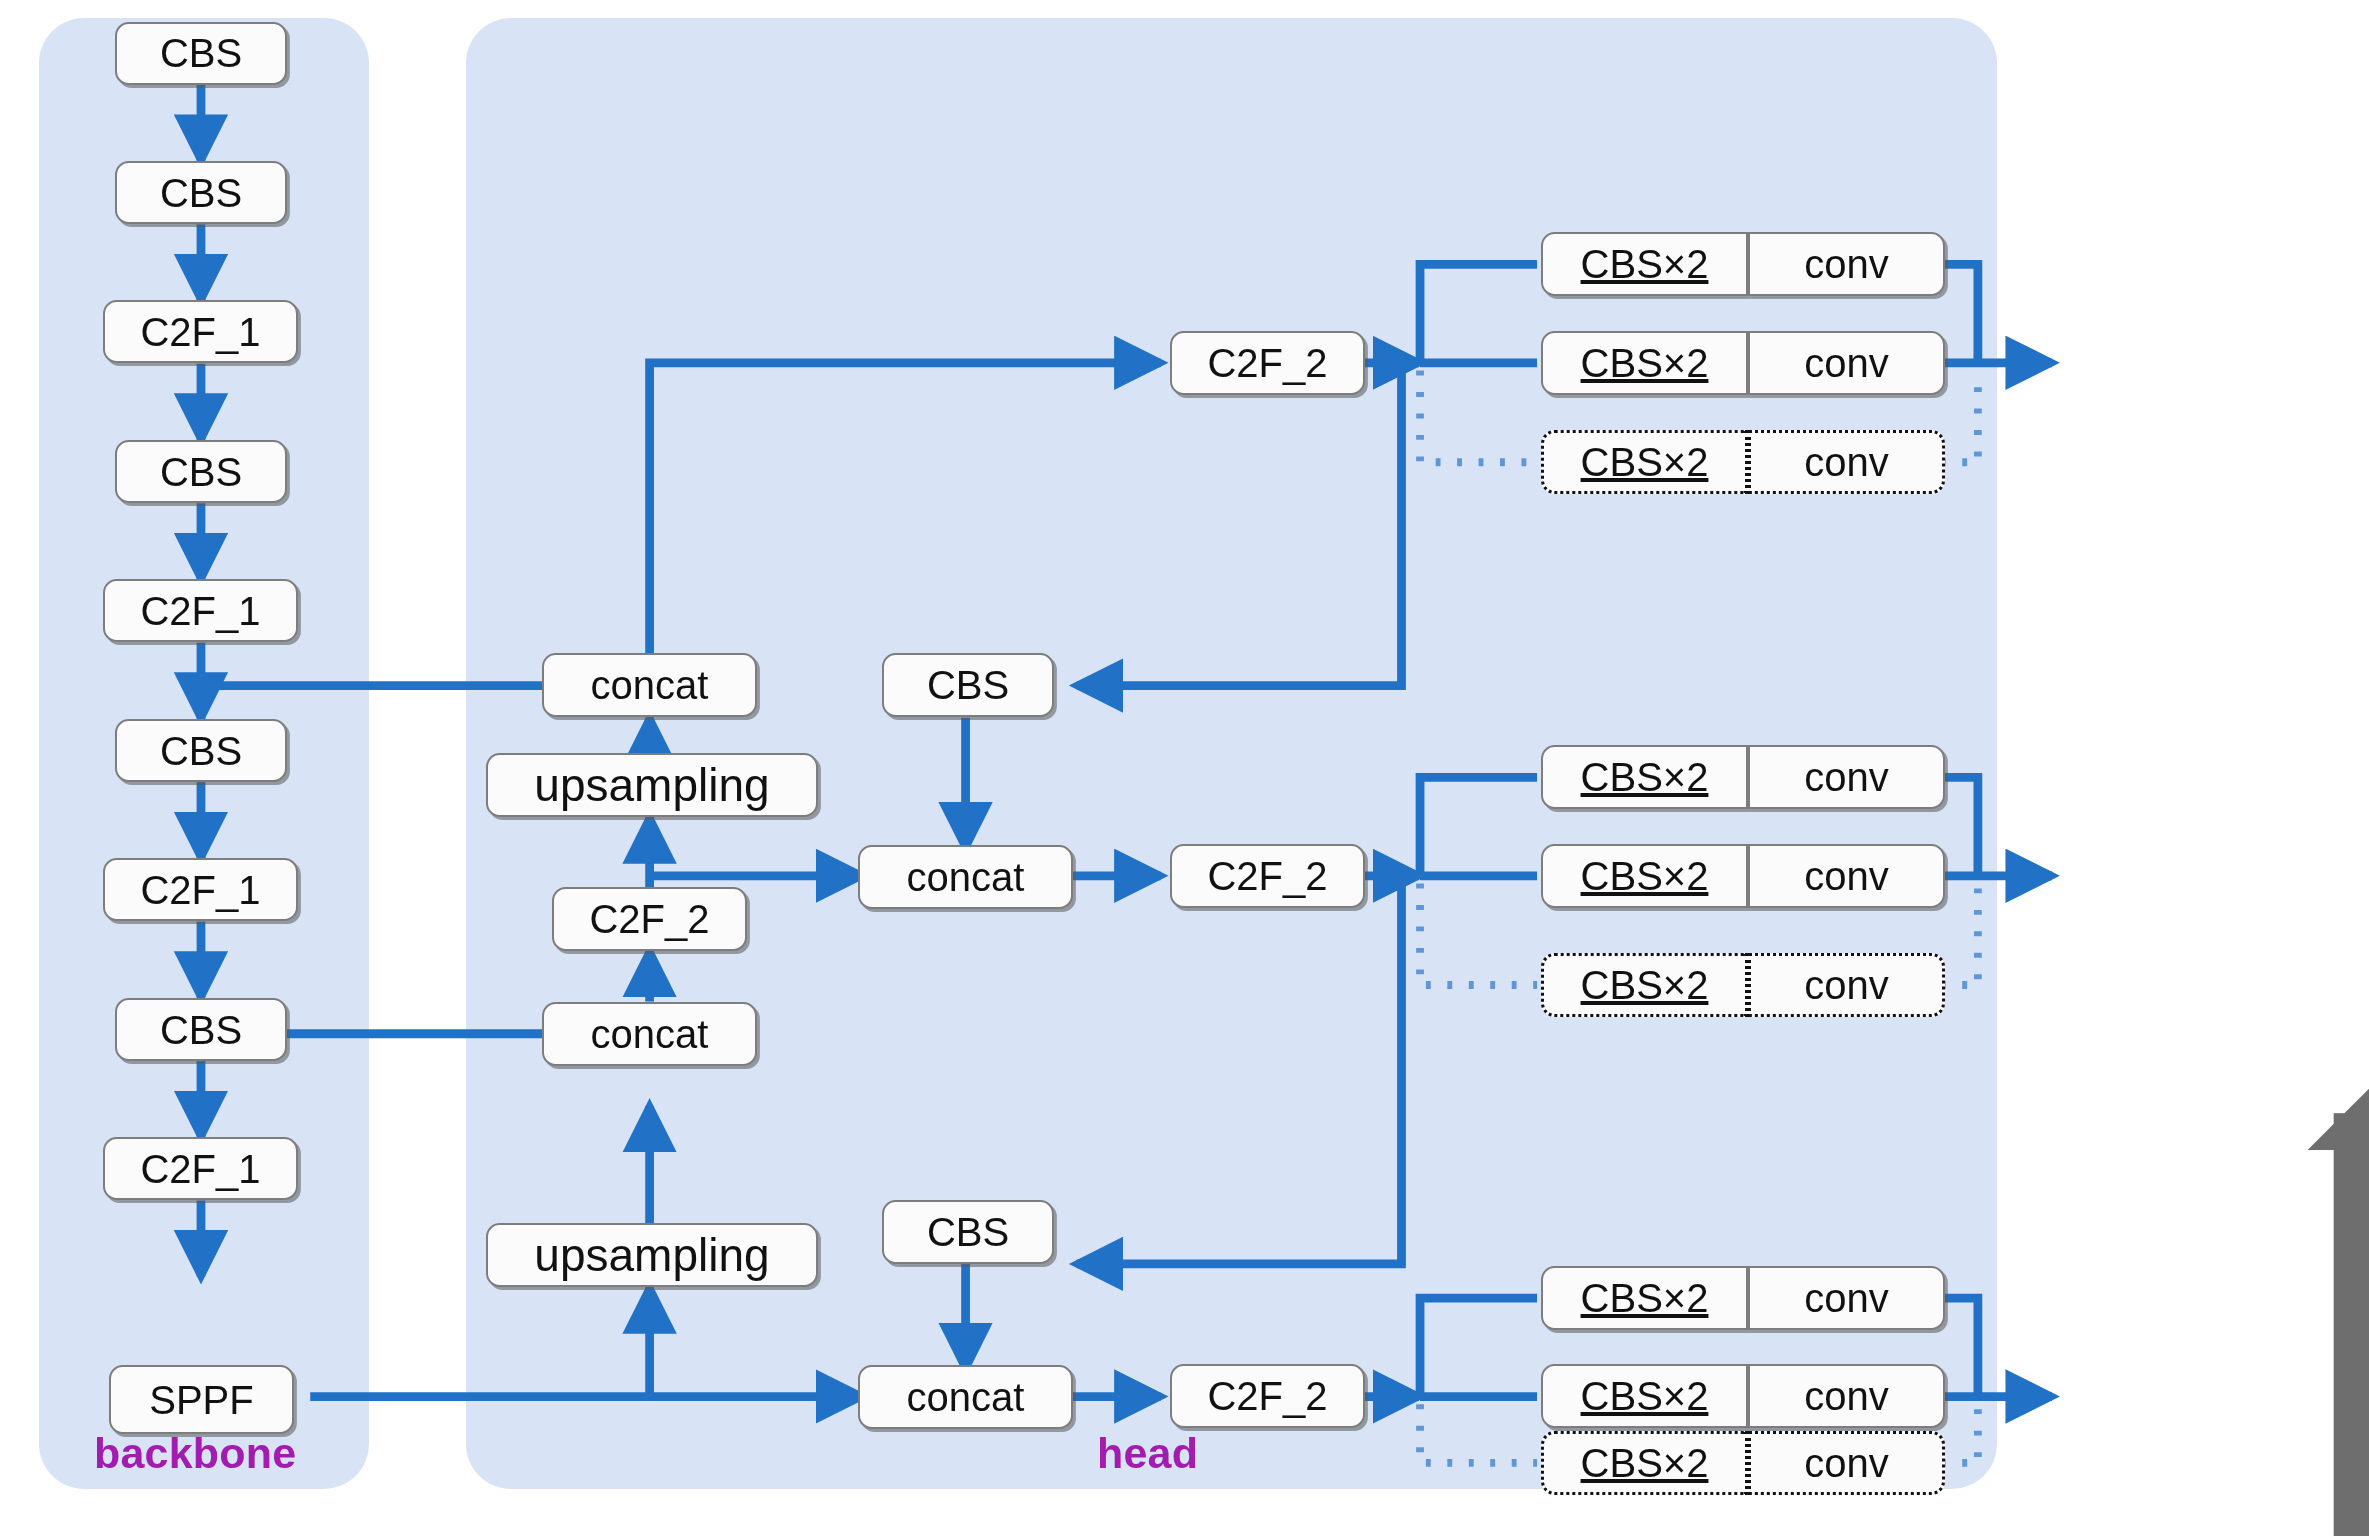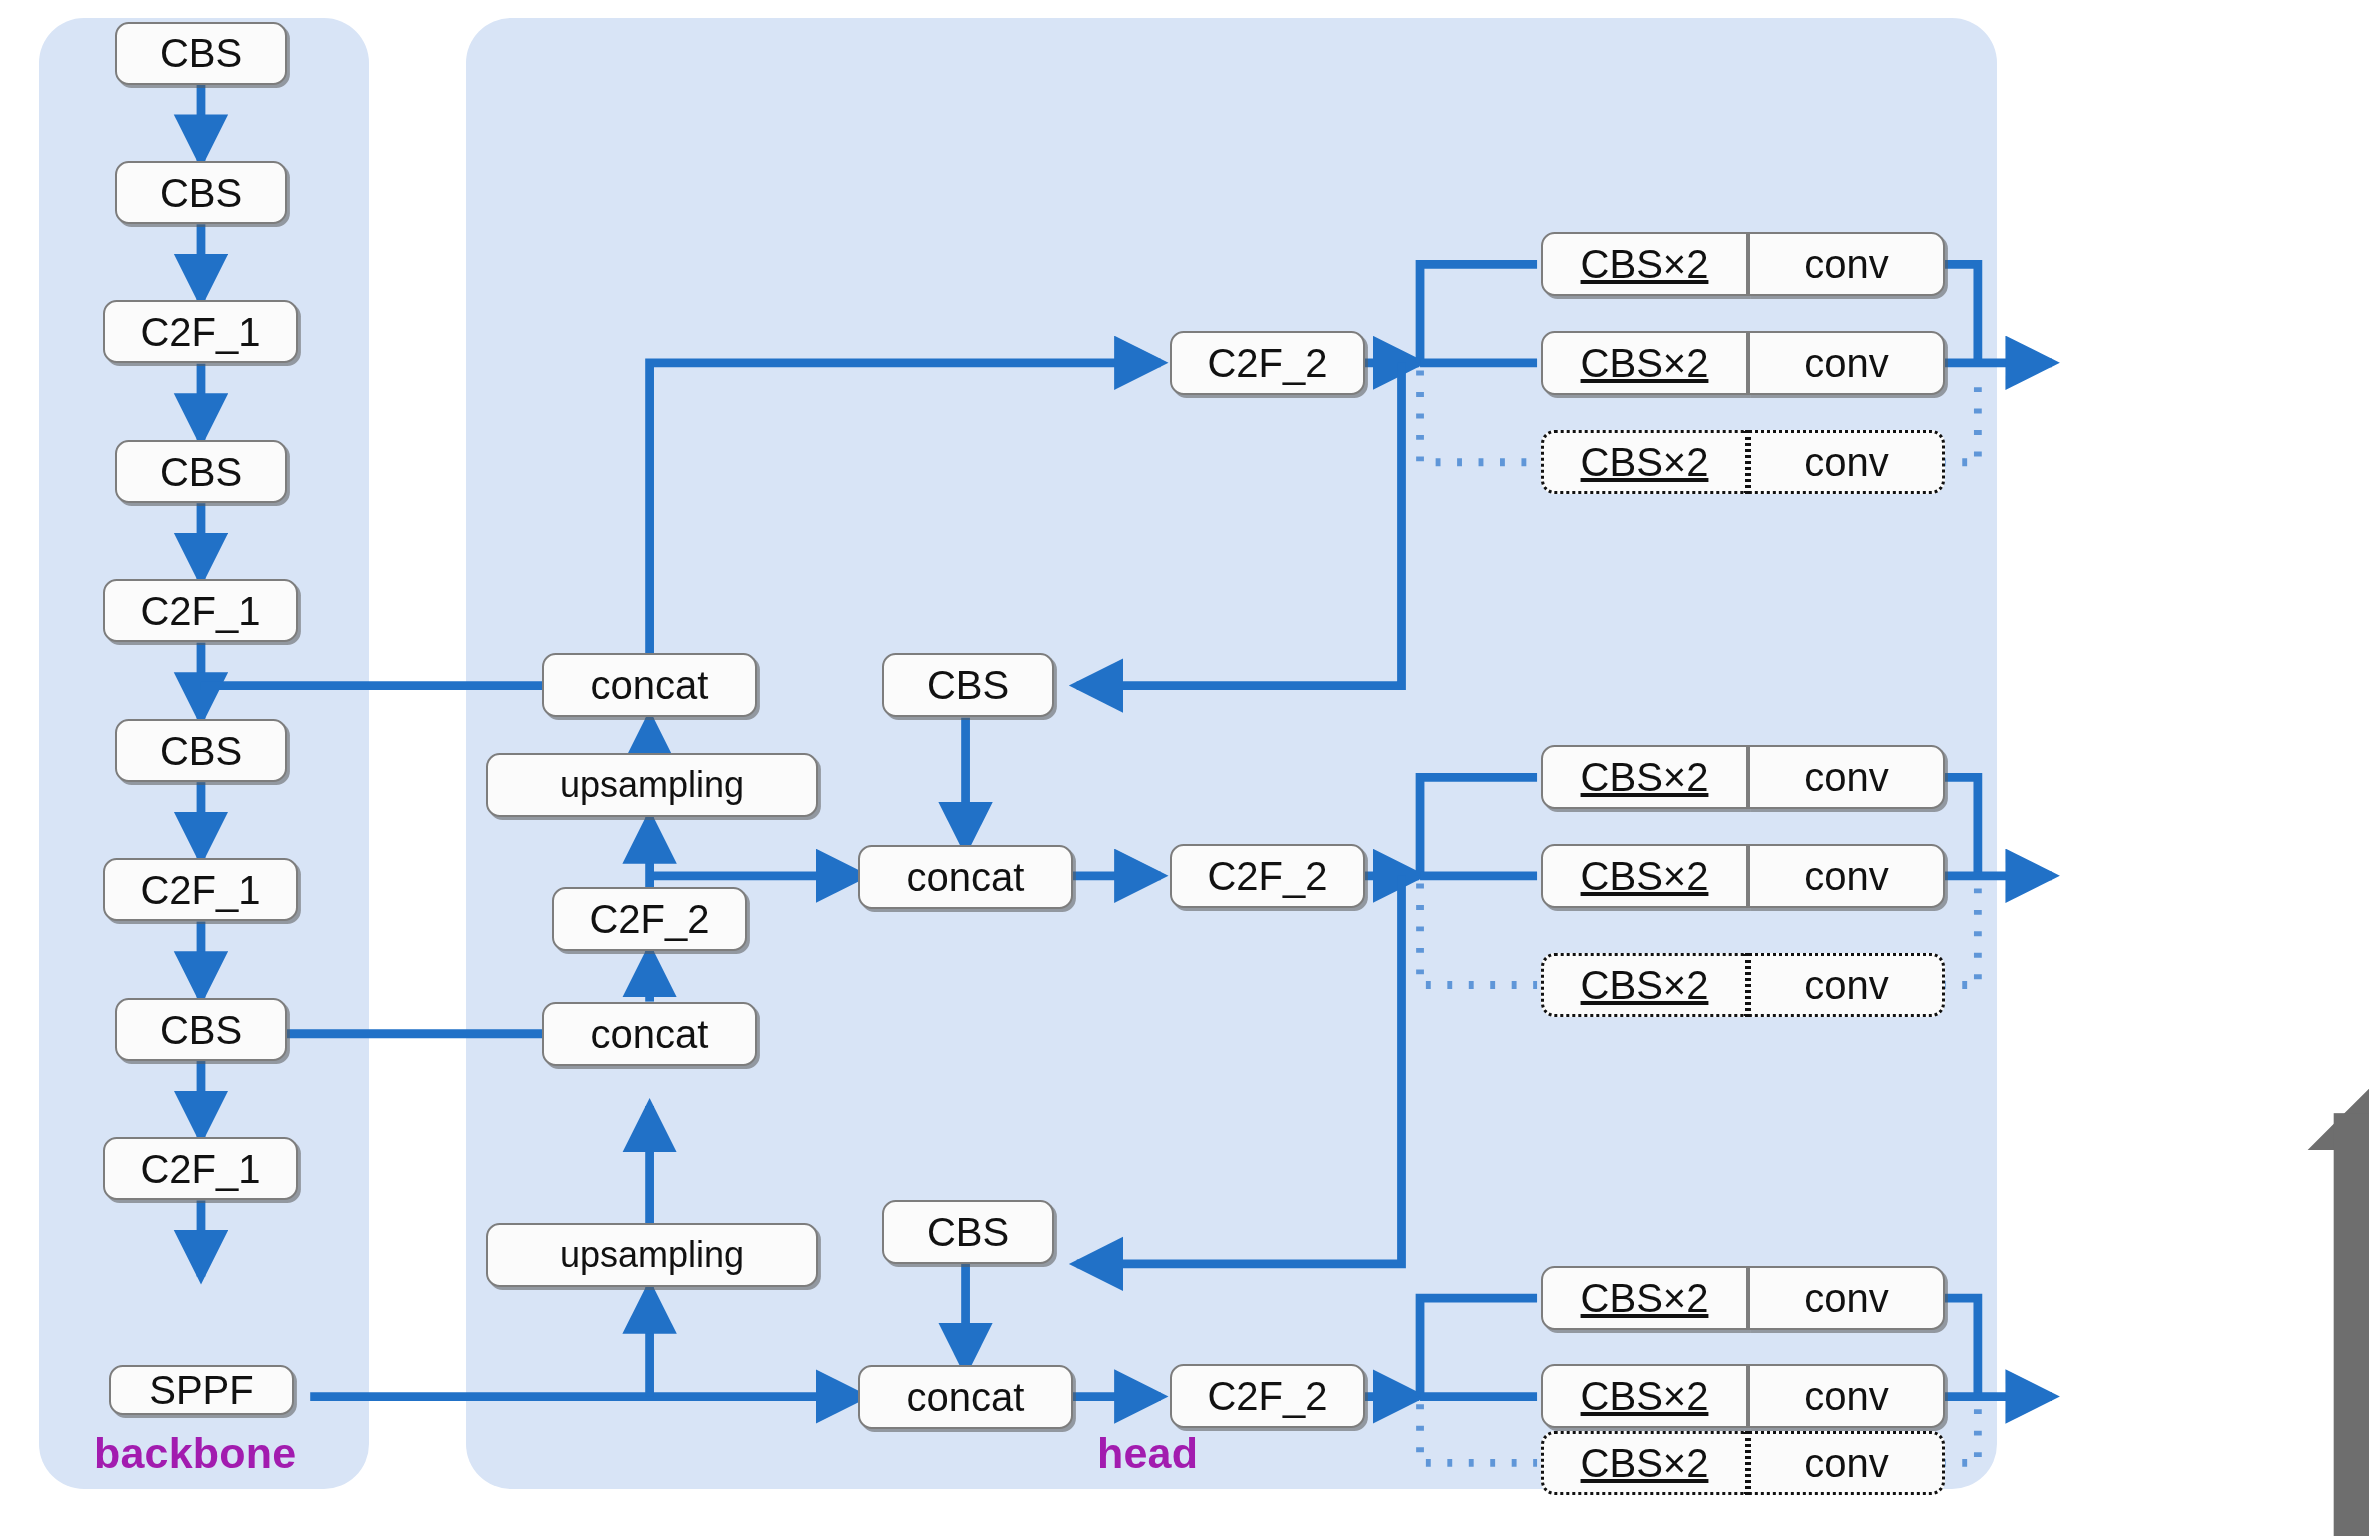--- a/index.html
+++ b/index.html
@@ -17,21 +17,21 @@
   .node{
     position:absolute;box-sizing:border-box;
     background:#fbfbfb;
     border:2.9px solid #7d7d7d;
     border-radius:13.7px;
     box-shadow:2.9px 2.9px 0 rgba(90,90,90,.55);
     display:flex;align-items:center;justify-content:center;
     color:#111;font-size:40px;line-height:1;
     white-space:nowrap;
   }
-  .node.small{font-size:36px;}
+  .node.small{font-size:46px;}
 
   
   .pairL{border-top-right-radius:0;border-bottom-right-radius:0;border-right-width:2px;text-decoration:underline;}
   .pairR{border-top-left-radius:0;border-bottom-left-radius:0;border-left-width:2px;}
 
   
   .node.dotted{
     border:3.9px dotted #111;
     box-shadow:none;
     background:#fbfbfb;
@@ -133,21 +133,21 @@
 
   <div class="node" style="left:115px;top:21.5px;width:172px;height:63px;">CBS</div>
   <div class="node" style="left:115px;top:161px;width:172px;height:63px;">CBS</div>
   <div class="node" style="left:103px;top:300px;width:195px;height:63px;">C2F_1</div>
   <div class="node" style="left:115px;top:440px;width:172px;height:63px;">CBS</div>
   <div class="node" style="left:103px;top:579px;width:195px;height:63px;">C2F_1</div>
   <div class="node" style="left:115px;top:719px;width:172px;height:63px;">CBS</div>
   <div class="node" style="left:103px;top:858px;width:195px;height:63px;">C2F_1</div>
   <div class="node" style="left:115px;top:998px;width:172px;height:63px;">CBS</div>
   <div class="node" style="left:103px;top:1137px;width:195px;height:63px;">C2F_1</div>
-  <div class="node" style="left:109px;top:1365px;width:185px;height:50px;">SPPF</div>
+  <div class="node" style="left:109px;top:1365px;width:185px;height:69px;">SPPF</div>
 
   <div class="node" style="left:542px;top:653px;width:215px;height:64px;">concat</div>
   <div class="node small" style="left:486px;top:753px;width:332px;height:64px;">upsampling</div>
   <div class="node" style="left:552px;top:887px;width:195px;height:64px;">C2F_2</div>
   <div class="node" style="left:542px;top:1002px;width:215px;height:64px;">concat</div>
   <div class="node small" style="left:486px;top:1223px;width:332px;height:64px;">upsampling</div>
 
   <div class="node" style="left:882px;top:653px;width:172px;height:64px;">CBS</div>
   <div class="node" style="left:858px;top:845px;width:215px;height:64px;">concat</div>
   <div class="node" style="left:882px;top:1200px;width:172px;height:64px;">CBS</div>

